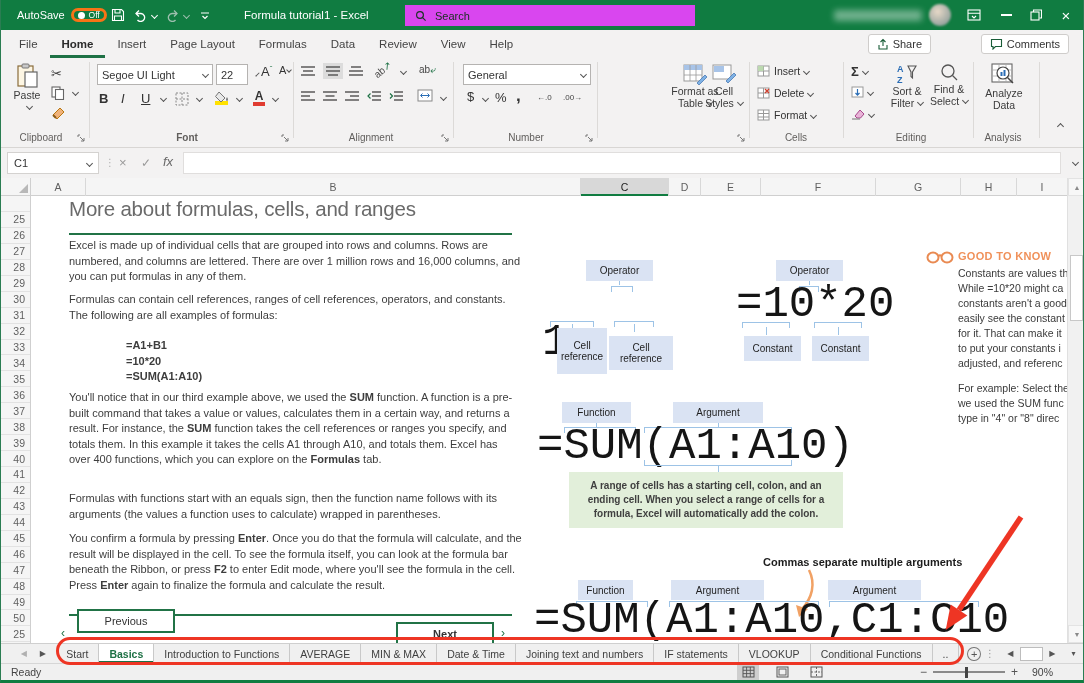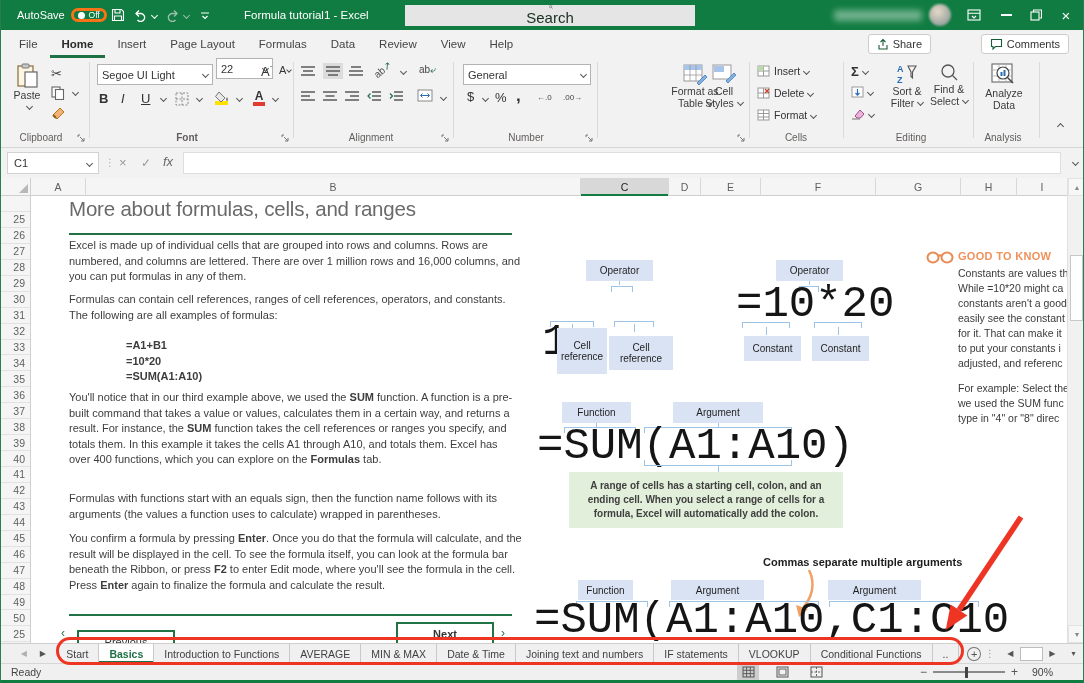--- a/index.html
+++ b/index.html
@@ -6,21 +6,21 @@
   body{background:#888;}
   .window{position:relative;width:1084px;height:683px;background:#f3f2f2;overflow:hidden;
     border-left:1px solid #2a7d52;border-right:1px solid #2a7d52;border-bottom:3px solid #107c41;}
   .abs{position:absolute;}
   
   .titlebar{position:absolute;left:0;top:0;width:100%;height:30px;background:#107c41;color:#fff;}
   .tb-item{position:absolute;top:0;height:30px;display:flex;align-items:center;color:#fff;font-size:11px;}
   .pill{width:36px;height:14px;border:3px solid #f97316;border-radius:8px;display:flex;align-items:center;padding:0 4px;margin-left:6px;}
   .pill .dot{width:7px;height:7px;border-radius:50%;background:#fff;margin-right:4px;}
   .pill .off{font-size:8.5px;color:#fff;}
-  .searchbox{position:absolute;left:404px;top:5px;width:290px;height:21px;background:#e5e5e5;display:flex;align-items:center;color:#17301f;font-size:15px;flex-direction:column;}
+  .searchbox{position:absolute;left:404px;top:5px;width:290px;height:21px;background:#d946ef;display:flex;align-items:center;color:#17301f;font-size:11px;}
   .winbtn{position:absolute;top:0;width:34px;height:30px;display:flex;align-items:center;justify-content:center;color:#fff;font-size:14px;}
   .chev{display:inline-block;width:5px;height:5px;border-right:1.2px solid #555;border-bottom:1.2px solid #555;transform:rotate(45deg);margin-left:4px;vertical-align:2px;}
   .chev.white{border-color:#fff;}
   .chev.dim{border-color:#9dbfae;}
   
   .menubar{position:absolute;left:0;top:30px;width:100%;height:28px;background:#f3f2f2;display:flex;align-items:center;font-size:11.5px;color:#444;}
   .mtab{padding:0 12px;height:28px;line-height:28px;cursor:default;}
   .mtab.active{font-weight:700;color:#2b2b2b;box-shadow:inset 0 -3px #1e7145;}
   .mbtn{height:20px;border:1px solid #cfcdcb;background:#fff;border-radius:3px;display:flex;align-items:center;padding:0 8px;font-size:11px;color:#333;margin-left:8px;}
   
@@ -202,21 +202,21 @@
     <div class="glabel" style="left:10px;width:60px;"><span>Clipboard</span></div>
     <svg class="launch" style="left:76px;" viewBox="0 0 9 9">
         <path d="M1 3 V1 H3 M3 3 L7 7 M7 4 V7 H4" fill="none" stroke="#777" stroke-width="1"></path>
       </svg>
     <div class="rsep" style="left:88px;"></div>
 
     <div class="combo abs" style="left:96px;top:6px;width:116px;">
         <span>Segoe UI Light</span>
         <span class="chev"></span>
       </div>
-    <div class="combo abs" style="left:215px;top:0;width:57px;gap:20px;">
+    <div class="combo abs" style="left:215px;top:6px;width:32px;gap:20px;">
         <span>22</span>
         <span class="chev"></span>
       </div>
     <div class="abs rbtn" style="left:260px;top:6px;font-size:13px;">
         <span>A</span>
         <span style="font-size:8px;color:#1e7145;margin-top:-6px;">ˆ</span>
       </div>
     <div class="abs rbtn" style="left:278px;top:6px;font-size:11px;">
         <span>A</span>
         <span class="chev" style="margin-left:1px;width:4px;height:4px;"></span>
@@ -548,21 +548,21 @@
     <div class="flist">
         <div>=A1+B1</div>
         <div>=10*20</div>
         <div>=SUM(A1:A10)</div>
       </div>
     <div class="para" style="top:194px;"><span>You'll notice that in our third example above, we used the </span><span style="font-weight: 700;">SUM</span><span> function. A function is a pre-built command that takes a value or values, calculates them in a certain way, and returns a result. For instance, the </span><span style="font-weight: 700;">SUM</span><span> function takes the cell references or ranges you specify, and totals them. In this example it takes the cells A1 through A10, and totals them. Excel has over 400 functions, which you can explore on the </span><span style="font-weight: 700;">Formulas</span><span> tab.</span></div>
     <div class="para" style="top:295px;"><span>Formulas with functions start with an equals sign, then the function name follows with its arguments (the values a function uses to calculate) wrapped in parentheses.</span></div>
     <div class="para" style="top:335px;"><span>You confirm a formula by pressing </span><span style="font-weight: 700;">Enter</span><span>. Once you do that the formula will calculate, and the result will be displayed in the cell. To see the formula itself, you can look at the formula bar beneath the Ribbon, or press </span><span style="font-weight: 700;">F2</span><span> to enter Edit mode, where you'll see the formula in the cell. Press </span><span style="font-weight: 700;">Enter</span><span> again to finalize the formula and calculate the result.</span></div>
     <div class="grule" style="top:418px;"></div>
     <span class="navarrow" style="left:30px;top:430px;">‹</span>
-    <div class="navbtn" style="left:46px;top:434px;width:98px;text-decoration:underline;">
+    <div class="navbtn" style="left:46px;top:413px;width:98px;">
         <span>Previous</span>
       </div>
     <div class="navbtn" style="left:365px;top:426px;width:98px;font-weight:bold;">
         <span>Next</span>
       </div>
     <span class="navarrow" style="left:470px;top:430px;">›</span>
 
     <div class="lblbox" style="left:555px;top:64px;width:67px;height:21px;">
         <span>Operator</span>
       </div>

